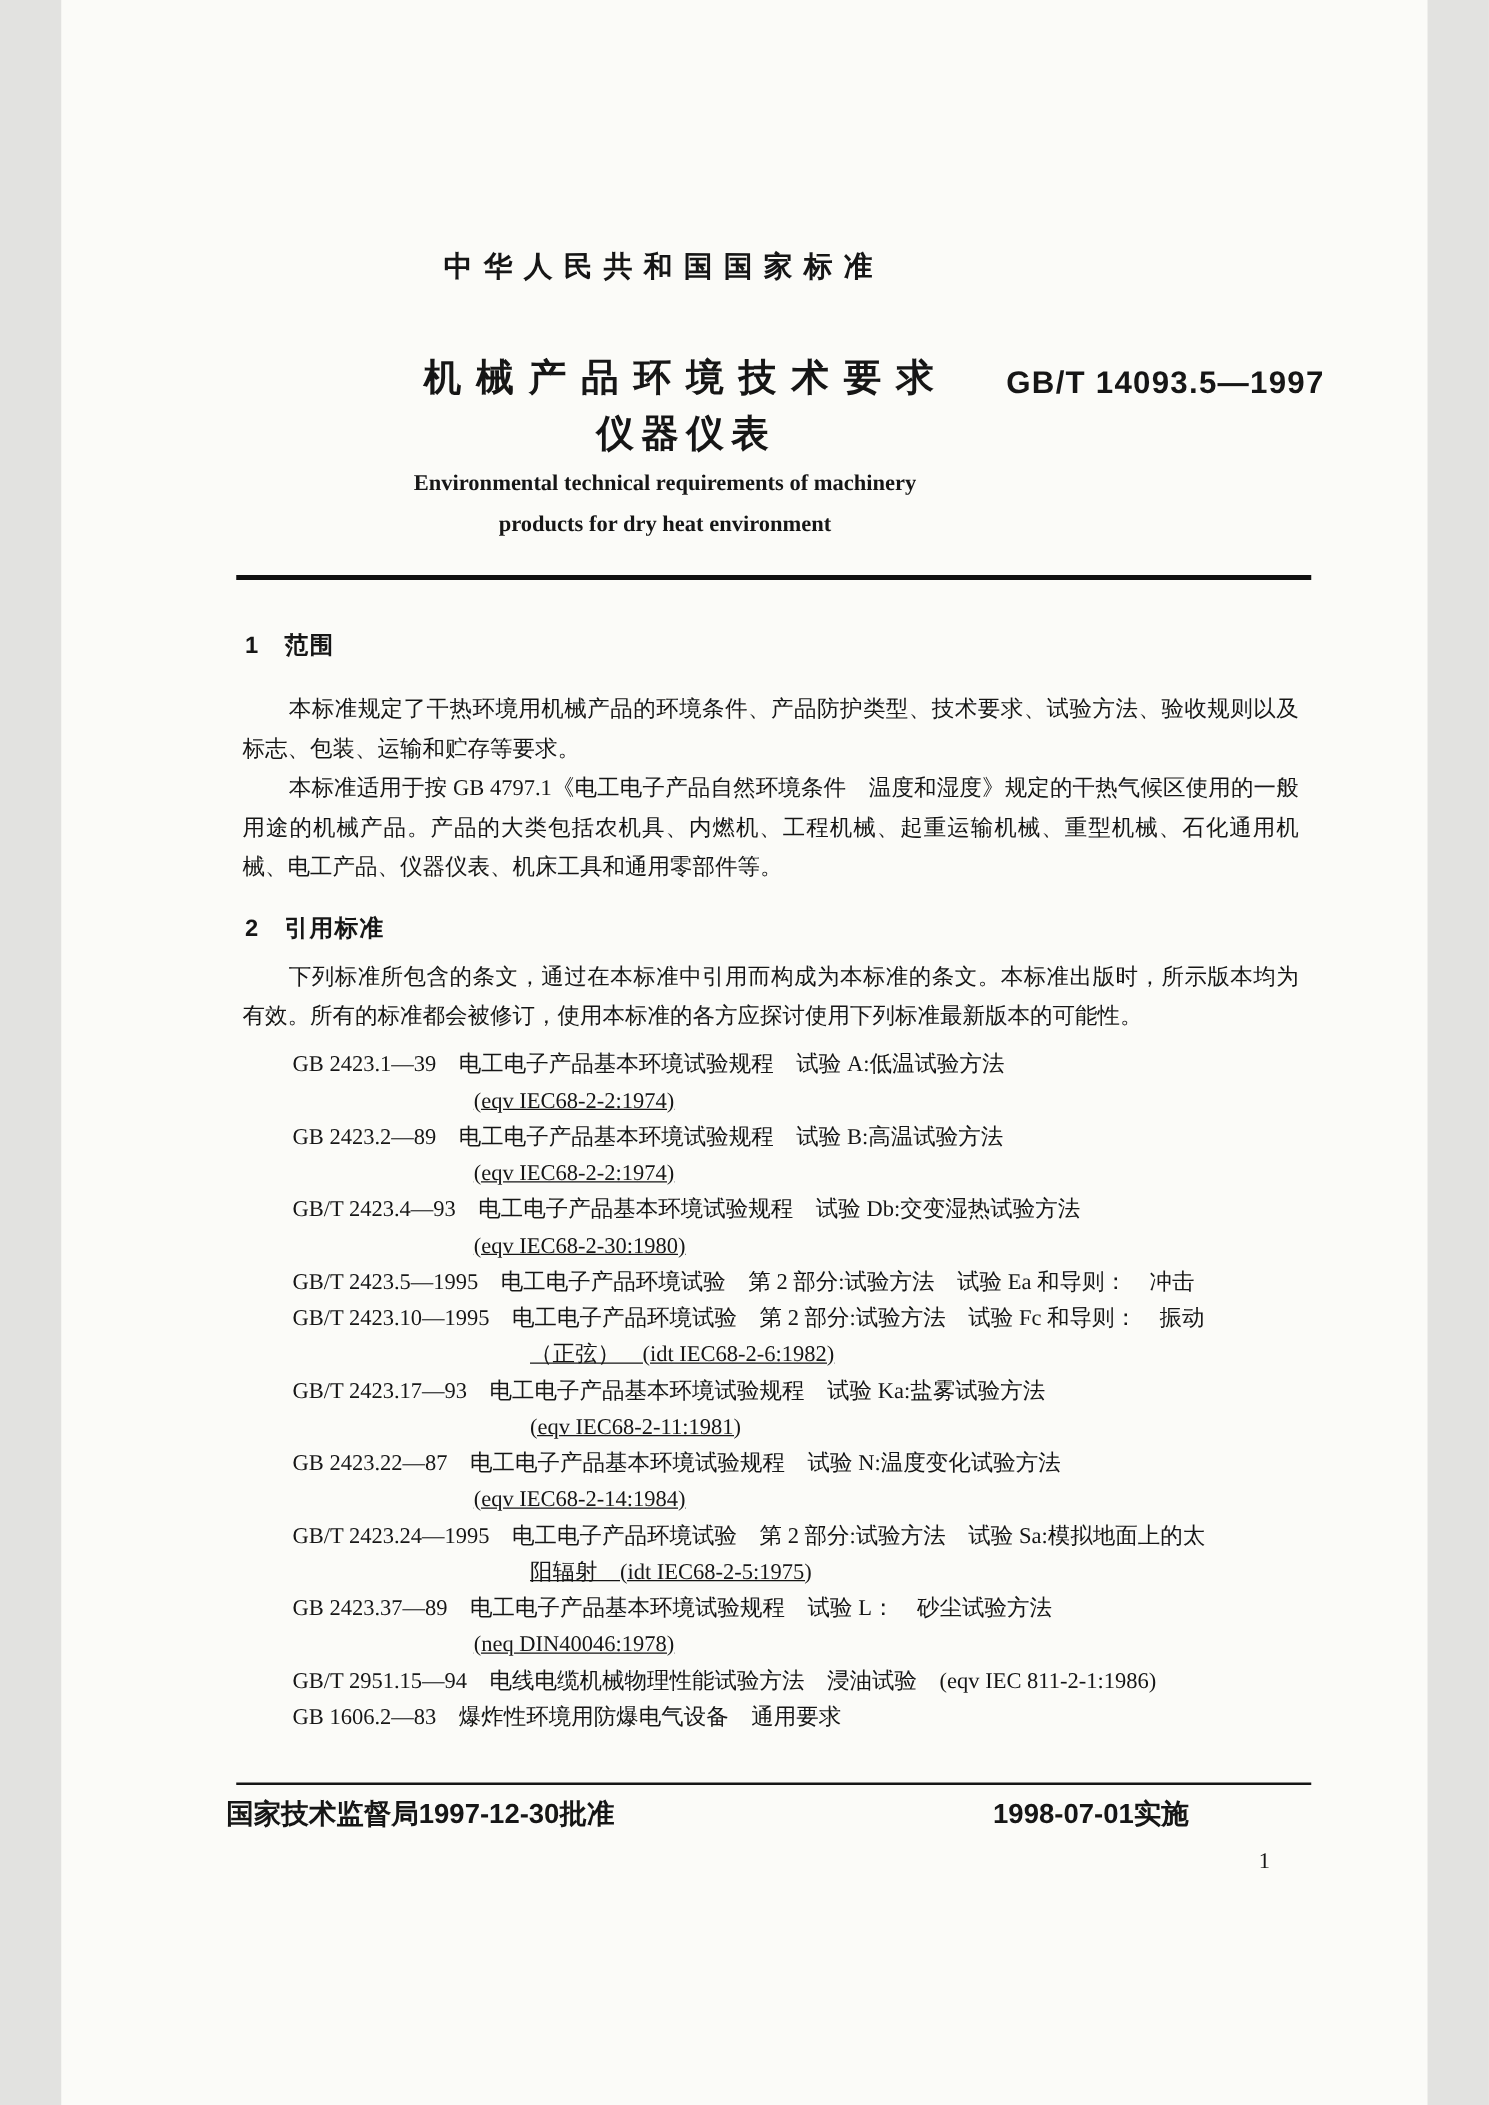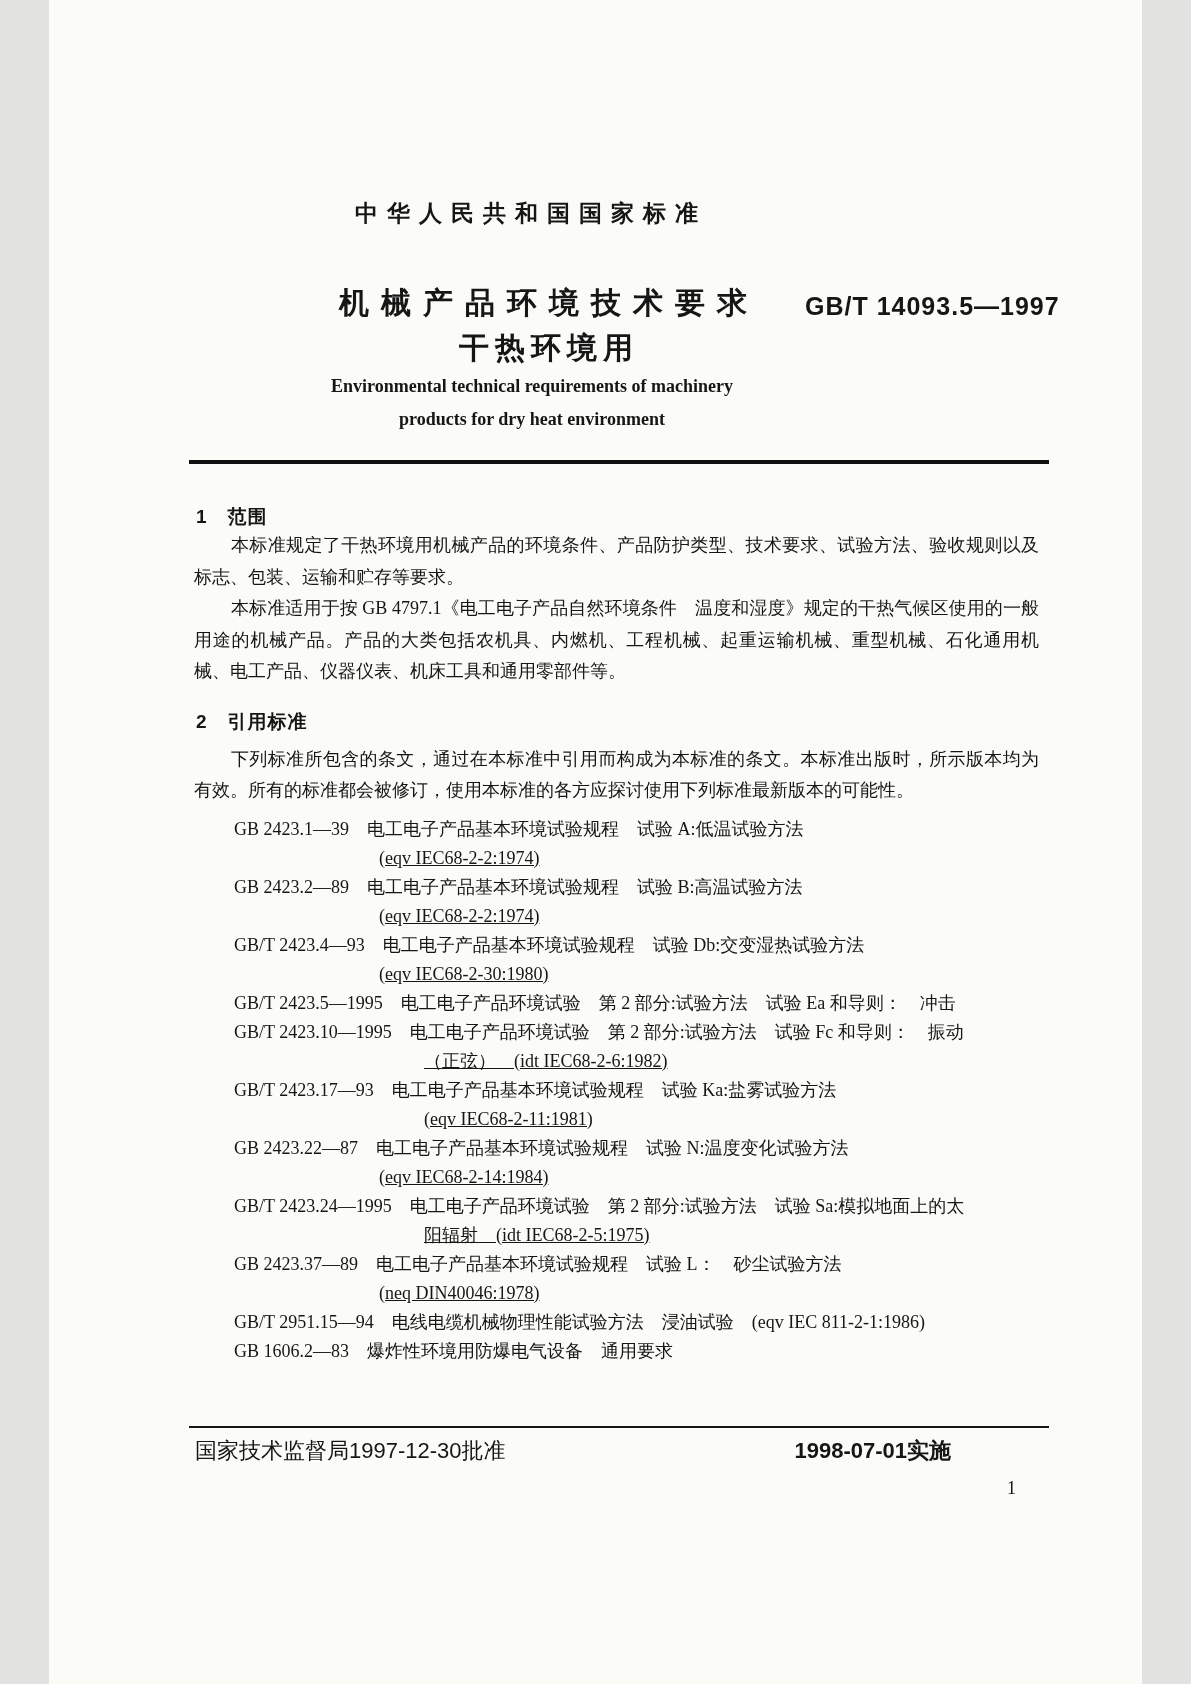--- a/index.html
+++ b/index.html
@@ -87,43 +87,43 @@
     margin: 0 0 0 2px;
     letter-spacing: 1px;
   }
   .sec-heading.sec2 { margin-top: 22px; }
   .para {
     margin: 0;
     text-indent: 37px;
     line-height: 31.5px;
     text-align: justify;
   }
-  .para.first { margin-top: 1px; }
+  .para.first { margin-top: 23px; }
   .para.intro { margin-top: 10px; }
 
   .refs { margin-top: 8px; }
   .ref-line { line-height: 29px; white-space: nowrap; }
   .ref-line.main { padding-left: 40px; }
   .ref-line.cont { padding-left: 185px; text-decoration: underline; }
   .ref-line.cont.deep { padding-left: 230px; }
 
   .rule-thin {
     position: absolute;
     top: 1426px;
     left: 140px;
     width: 860px;
     height: 2px;
     background: #161616;
   }
   .footer-left {
     position: absolute;
     top: 1436px;
-    left: 146px;
+    left: 132px;
     font-size: 22px;
-    font-weight: normal;
+    font-weight: bold;
     white-space: nowrap;
   }
   .footer-right {
     position: absolute;
     top: 1436px;
     right: 191px;
     font-size: 22px;
     font-weight: bold;
     white-space: nowrap;
   }
@@ -136,21 +136,21 @@
 </style>
 </head>
 <body>
 
 <div class="page serif">
 
   <div class="std-label sans">中华人民共和国国家标准</div>
 
   <div class="title-cn sans">
     <div class="t1">机械产品环境技术要求</div>
-    <div class="t2">干热环境用</div>
+    <div class="t2">仪器仪表</div>
   </div>
 
   <div class="std-code sans">GB/T 14093.5—1997</div>
 
   <div class="en-title serif">
     <div>Environmental technical requirements of machinery</div>
     <div>products for dry heat environment</div>
   </div>
 
   <div class="rule-thick"></div>

